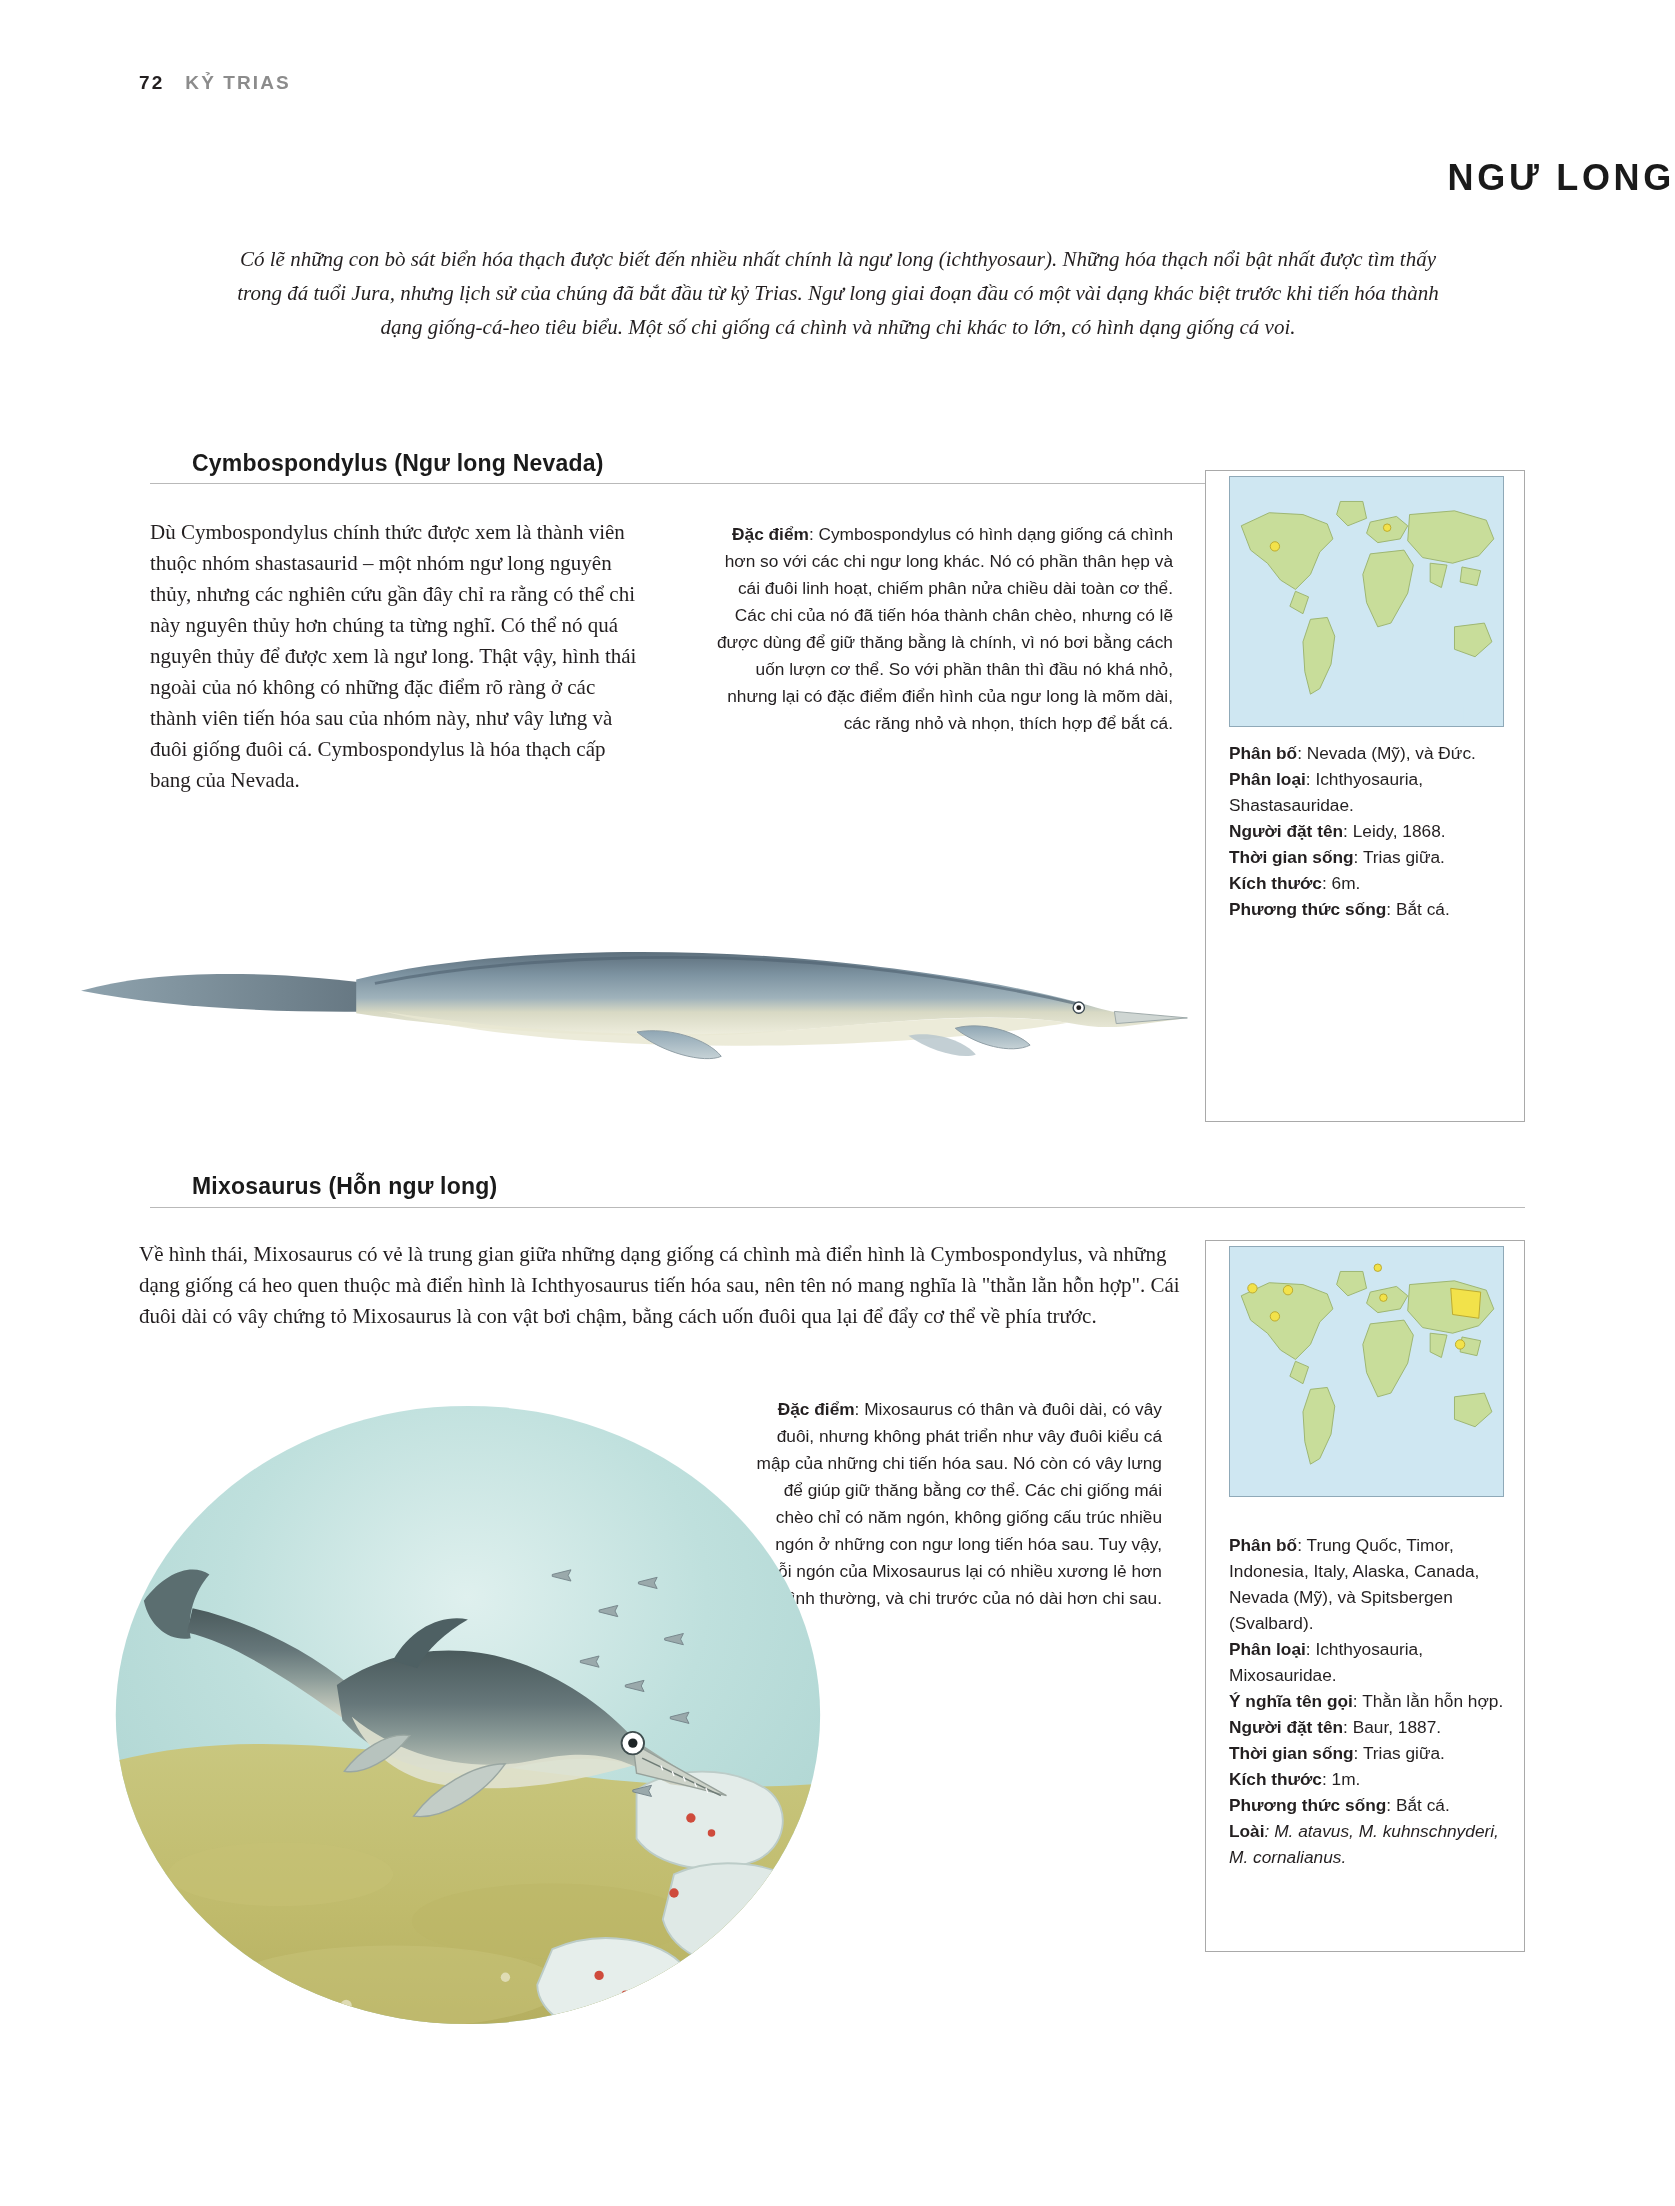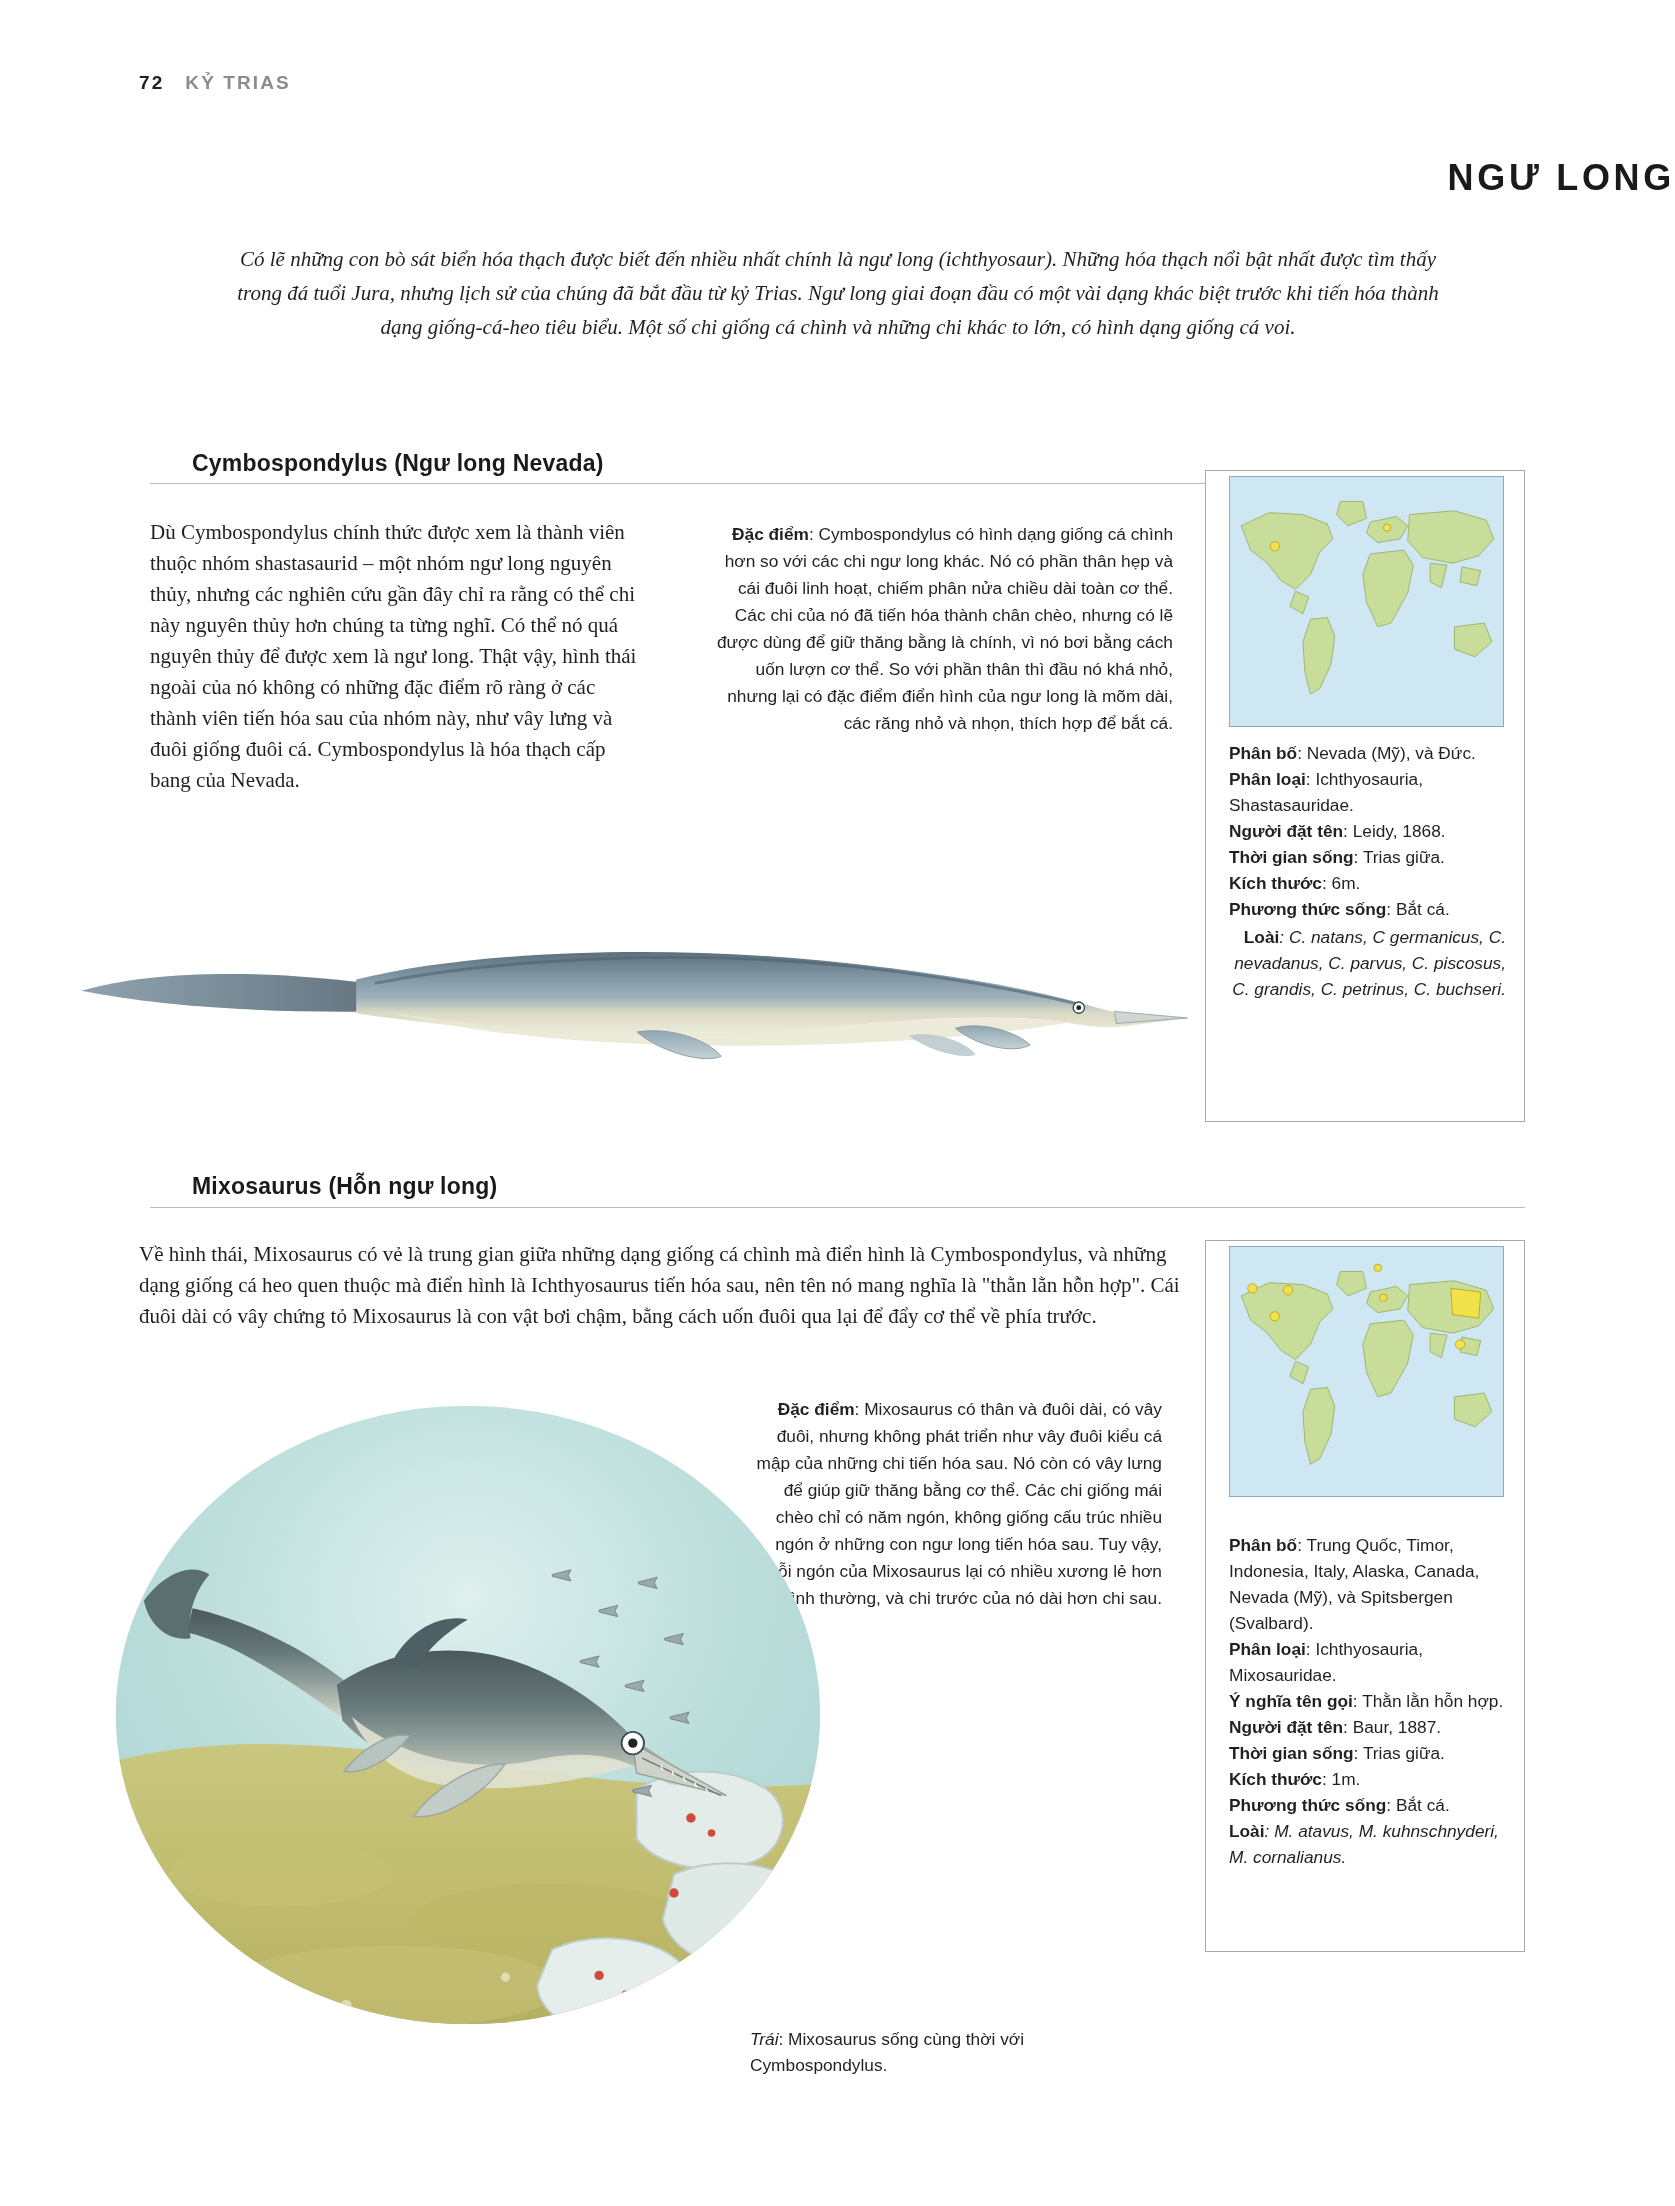--- a/index.html
+++ b/index.html
@@ -210,23 +210,20 @@
     </svg>
   </div>
 
   <div class="facts" style="left:1229px; top:740px; width:277px;">
     <span><b>Phân bố</b><span>: Nevada (Mỹ), và Đức.</span></span><br>
     <span><b>Phân loại</b><span>: Ichthyosauria, Shastasauridae.</span></span><br>
     <span><b>Người đặt tên</b><span>: Leidy, 1868.</span></span><br>
     <span><b>Thời gian sống</b><span>: Trias giữa.</span></span><br>
     <span><b>Kích thước</b><span>: 6m.</span></span><br>
     <span><b>Phương thức sống</b><span>: Bắt cá.</span></span>
-    <div style="text-align:right; margin-top:1.9px;">
-      <b>Loài</b><span class="sp">: C. natans, C germanicus, C. nevadanus, C. parvus, C. piscosus, C. grandis, C. petrinus, C. buchseri.</span>
-    </div>
   </div>
 
   <div class="illus1">
     <svg viewBox="0 0 1200 250" width="1124" height="234" aria-hidden="true">
       <defs>
         <linearGradient id="bodyG" x1="0" y1="0" x2="0" y2="1">
           <stop offset="0%" stop-color="#5d6f7c"></stop>
           <stop offset="28%" stop-color="#7e94a2"></stop>
           <stop offset="55%" stop-color="#9fb2bb"></stop>
           <stop offset="72%" stop-color="#d8d9c4"></stop>
@@ -401,18 +398,15 @@
         </g>
 
         <circle cx="556" cy="380" r="12" fill="#fff" stroke="#3f4d4e" stroke-width="2"></circle>
         <circle cx="556" cy="380" r="5" fill="#1d2426"></circle>
       </g>
 
       <ellipse cx="380" cy="350" rx="376" ry="330" fill="none" stroke="#ffffff" stroke-width="0"></ellipse>
     </svg>
   </div>
 
-  <div class="caption" style="left:750px; top:2026px; width:412px;">
-    <span class="it">Trái</span><span>: Mixosaurus sống cùng thời với Cymbospondylus.</span>
-  </div>
 
 </div>
 
 
 </body></html>

